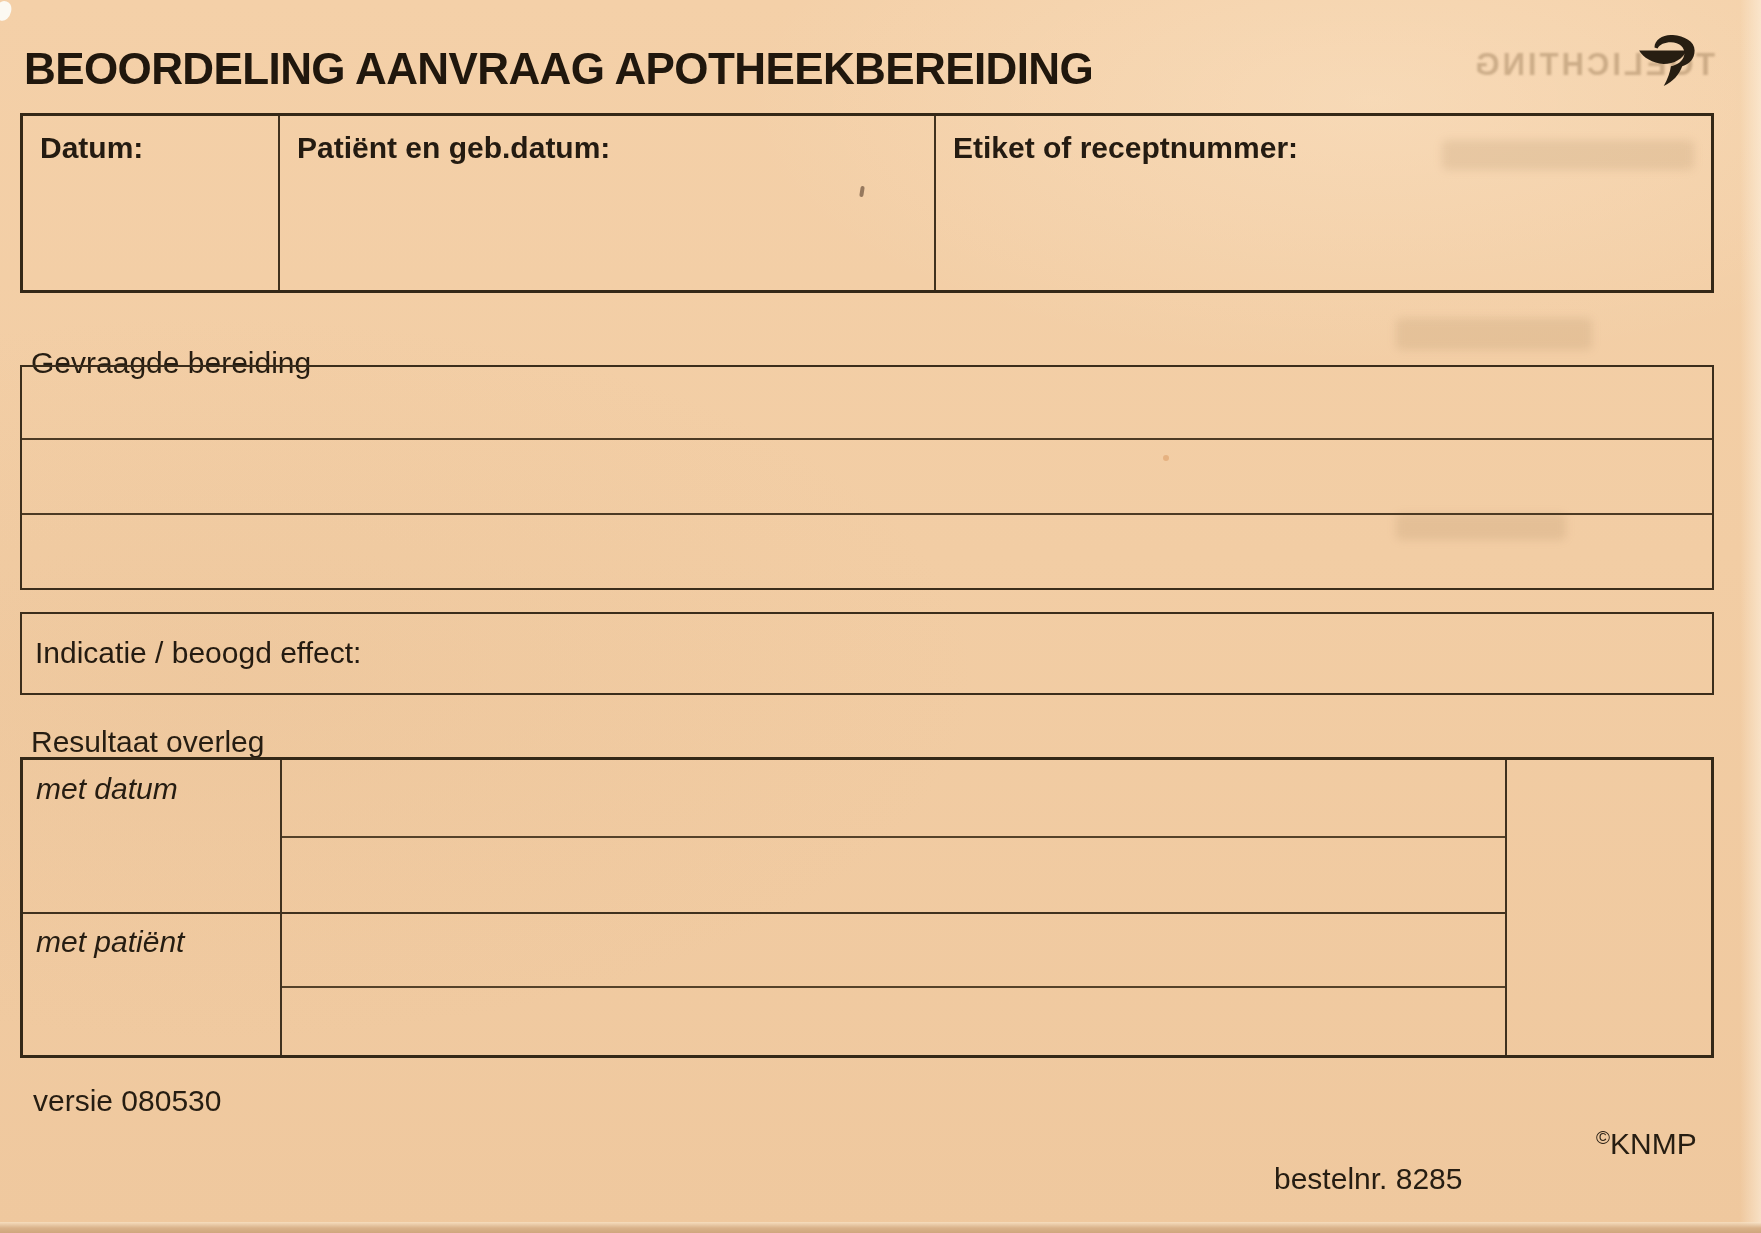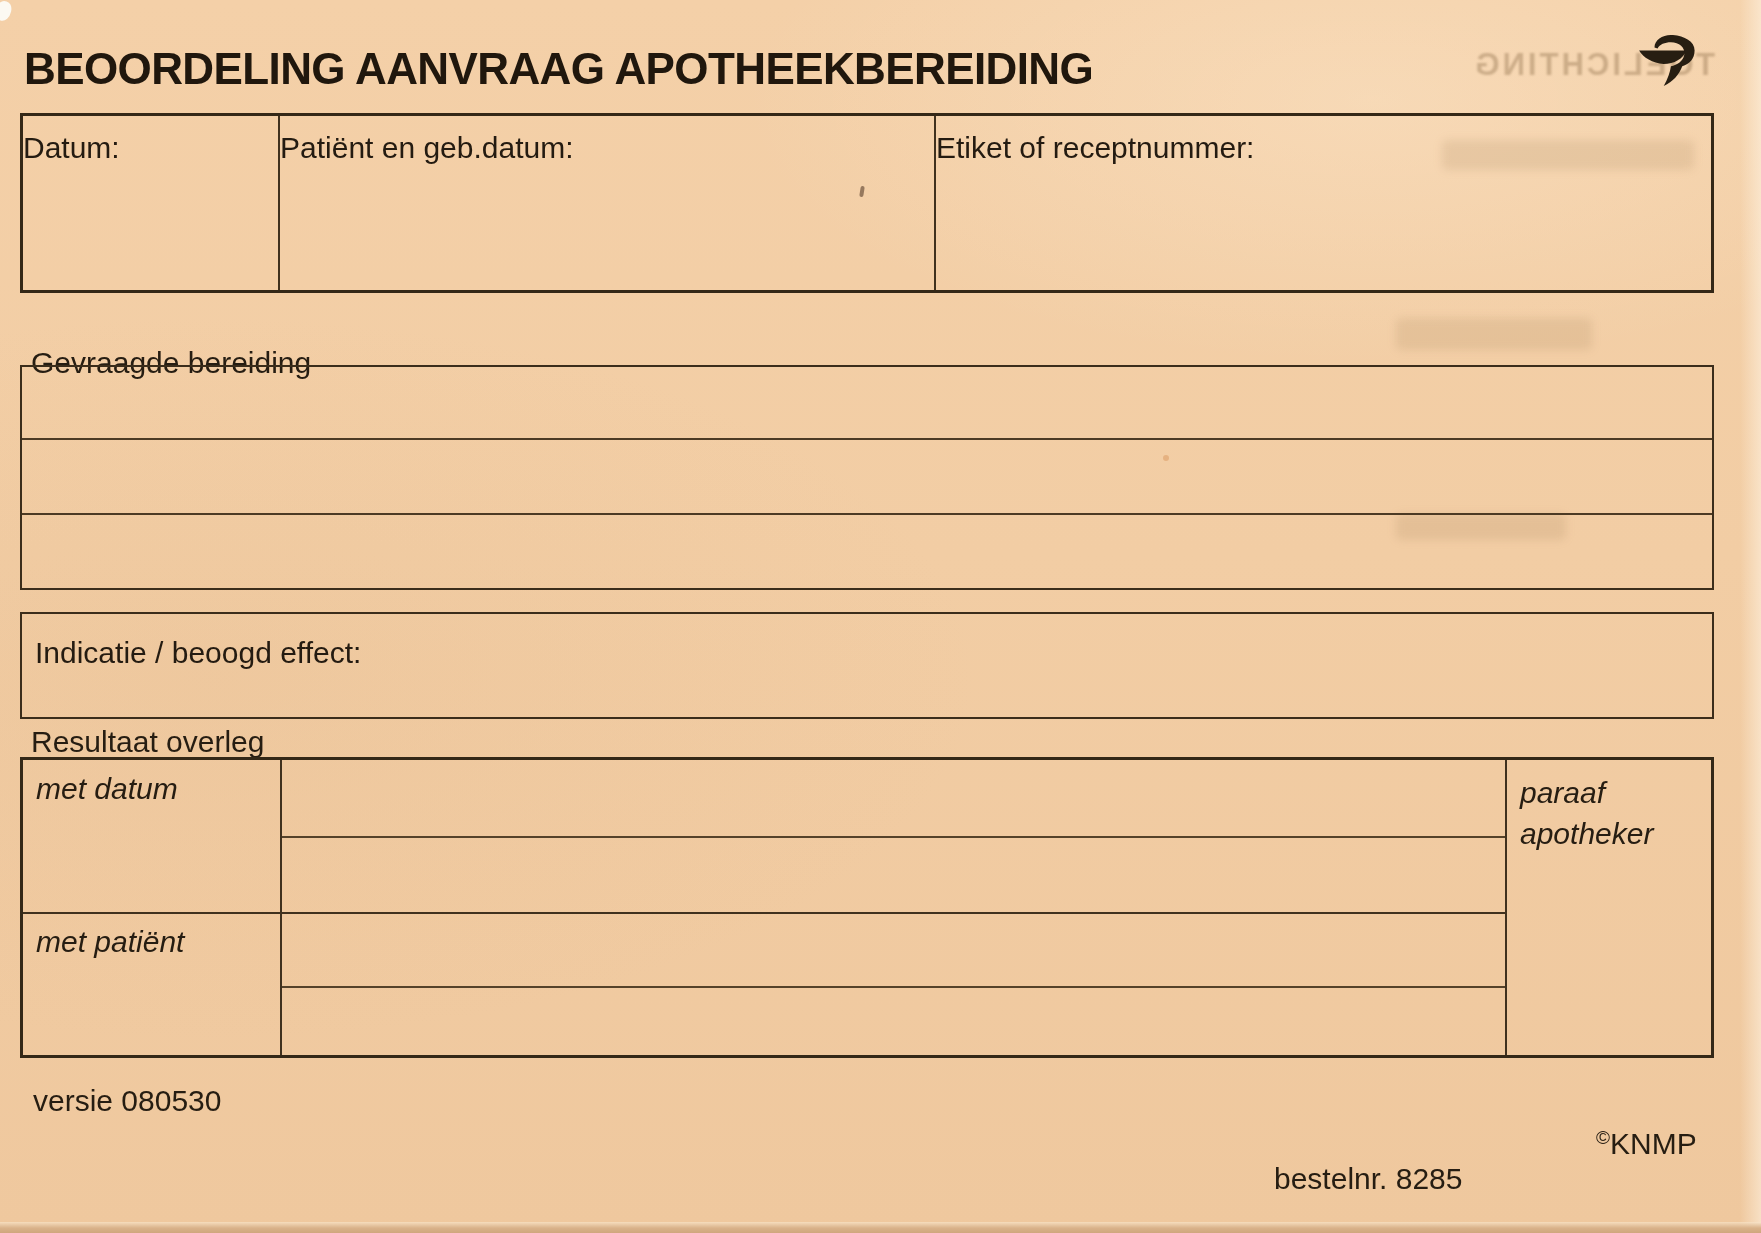--- a/index.html
+++ b/index.html
@@ -25,33 +25,33 @@
   }
   .logo{left:1637px;top:34px;width:72px;height:54px;}
   .logo svg{width:100%;height:100%;}
 
   
   .t1{
     left:20px;top:113px;width:1694px;height:180px;
     border:3px solid #342817;box-sizing:border-box;
     display:flex;
   }
-  .t1 .cell{box-sizing:border-box;padding:15px 0;font-size:30px;}
+  .t1 .cell{box-sizing:border-box;padding:15px 17px;font-size:30px;font-weight:bold;}
   .t1 .c1{width:257px;border-right:2px solid #40311e;}
   .t1 .c2{width:656px;border-right:2px solid #40311e;}
   .t1 .c3{flex:1;}
 
   
   .seclabel{font-size:30px;color:#261d12;white-space:nowrap;}
 
   
   .box{border:2px solid #3b2d1b;box-sizing:border-box;}
   .b1{left:20px;top:365px;width:1694px;height:225px;}
   .hline{position:absolute;left:0;right:0;height:2px;background:#4c3a24;}
-  .b2{left:20px;top:612px;width:1694px;height:107px;}
+  .b2{left:20px;top:612px;width:1694px;height:83px;}
   .b2 .lbl{position:absolute;left:13px;top:22px;font-size:30px;}
 
   
   .t2{
     left:20px;top:757px;width:1694px;height:301px;
     border:3px solid #342817;box-sizing:border-box;
   }
   .t2 .vdiv1{position:absolute;left:257px;top:0;bottom:0;width:2px;background:#40311e;}
   .t2 .vdiv2{position:absolute;left:1482px;top:0;bottom:0;width:2px;background:#40311e;}
   .t2 .rowdiv{position:absolute;left:0;width:1482px;top:152px;height:2px;background:#40311e;}
@@ -140,24 +140,20 @@
 
   <div class="abs seclabel" style="left:31px;top:725px;">Resultaat overleg</div>
   <div class="abs t2">
     <div class="vdiv1"></div>
     <div class="vdiv2"></div>
     <div class="rowdiv"></div>
     <div class="sub sub1"></div>
     <div class="sub sub2"></div>
     <div class="ital metarts">met datum</div>
     <div class="ital metpatient">met patiënt</div>
-    <div class="ital paraaf">
-      <span>paraaf</span><br>
-      <span>apotheker</span>
-    </div>
   </div>
 
   <div class="abs foot versie">versie 080530</div>
   <div class="abs foot bestelnr">bestelnr. 8285</div>
   <div class="abs foot knmp">
     <span class="copy">©</span><span>KNMP</span>
   </div>
 
   <div class="abs notch"></div>
   <div class="abs edge-right"></div>

